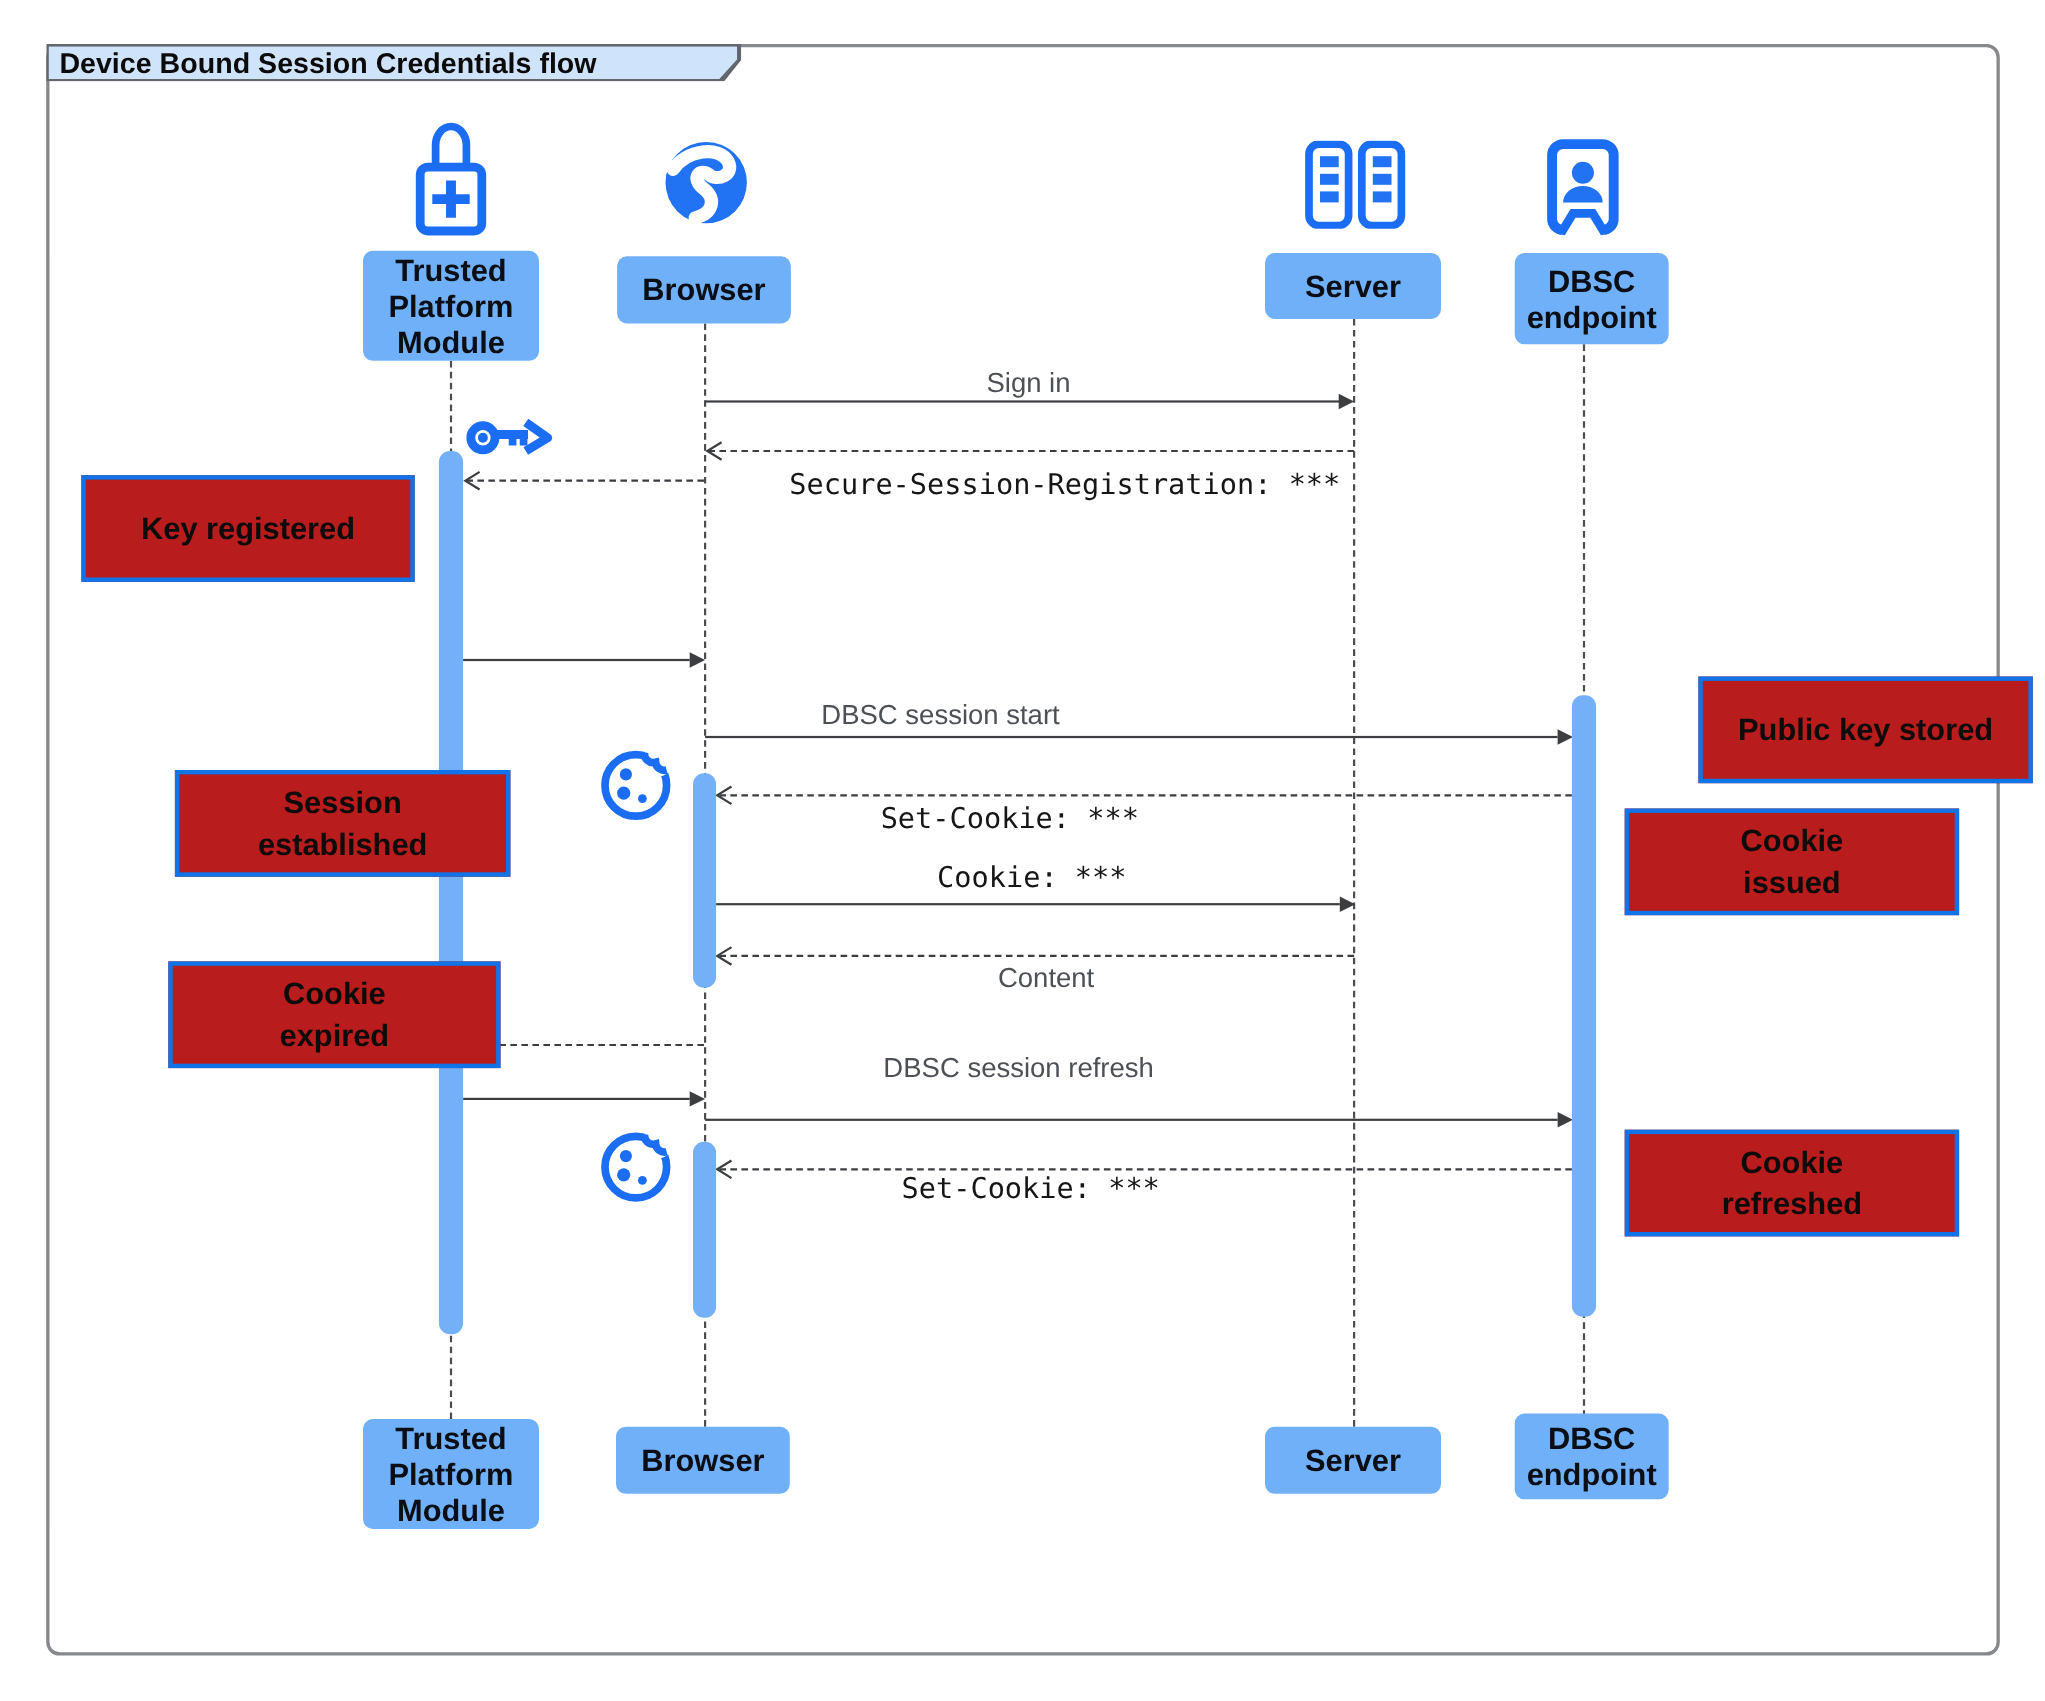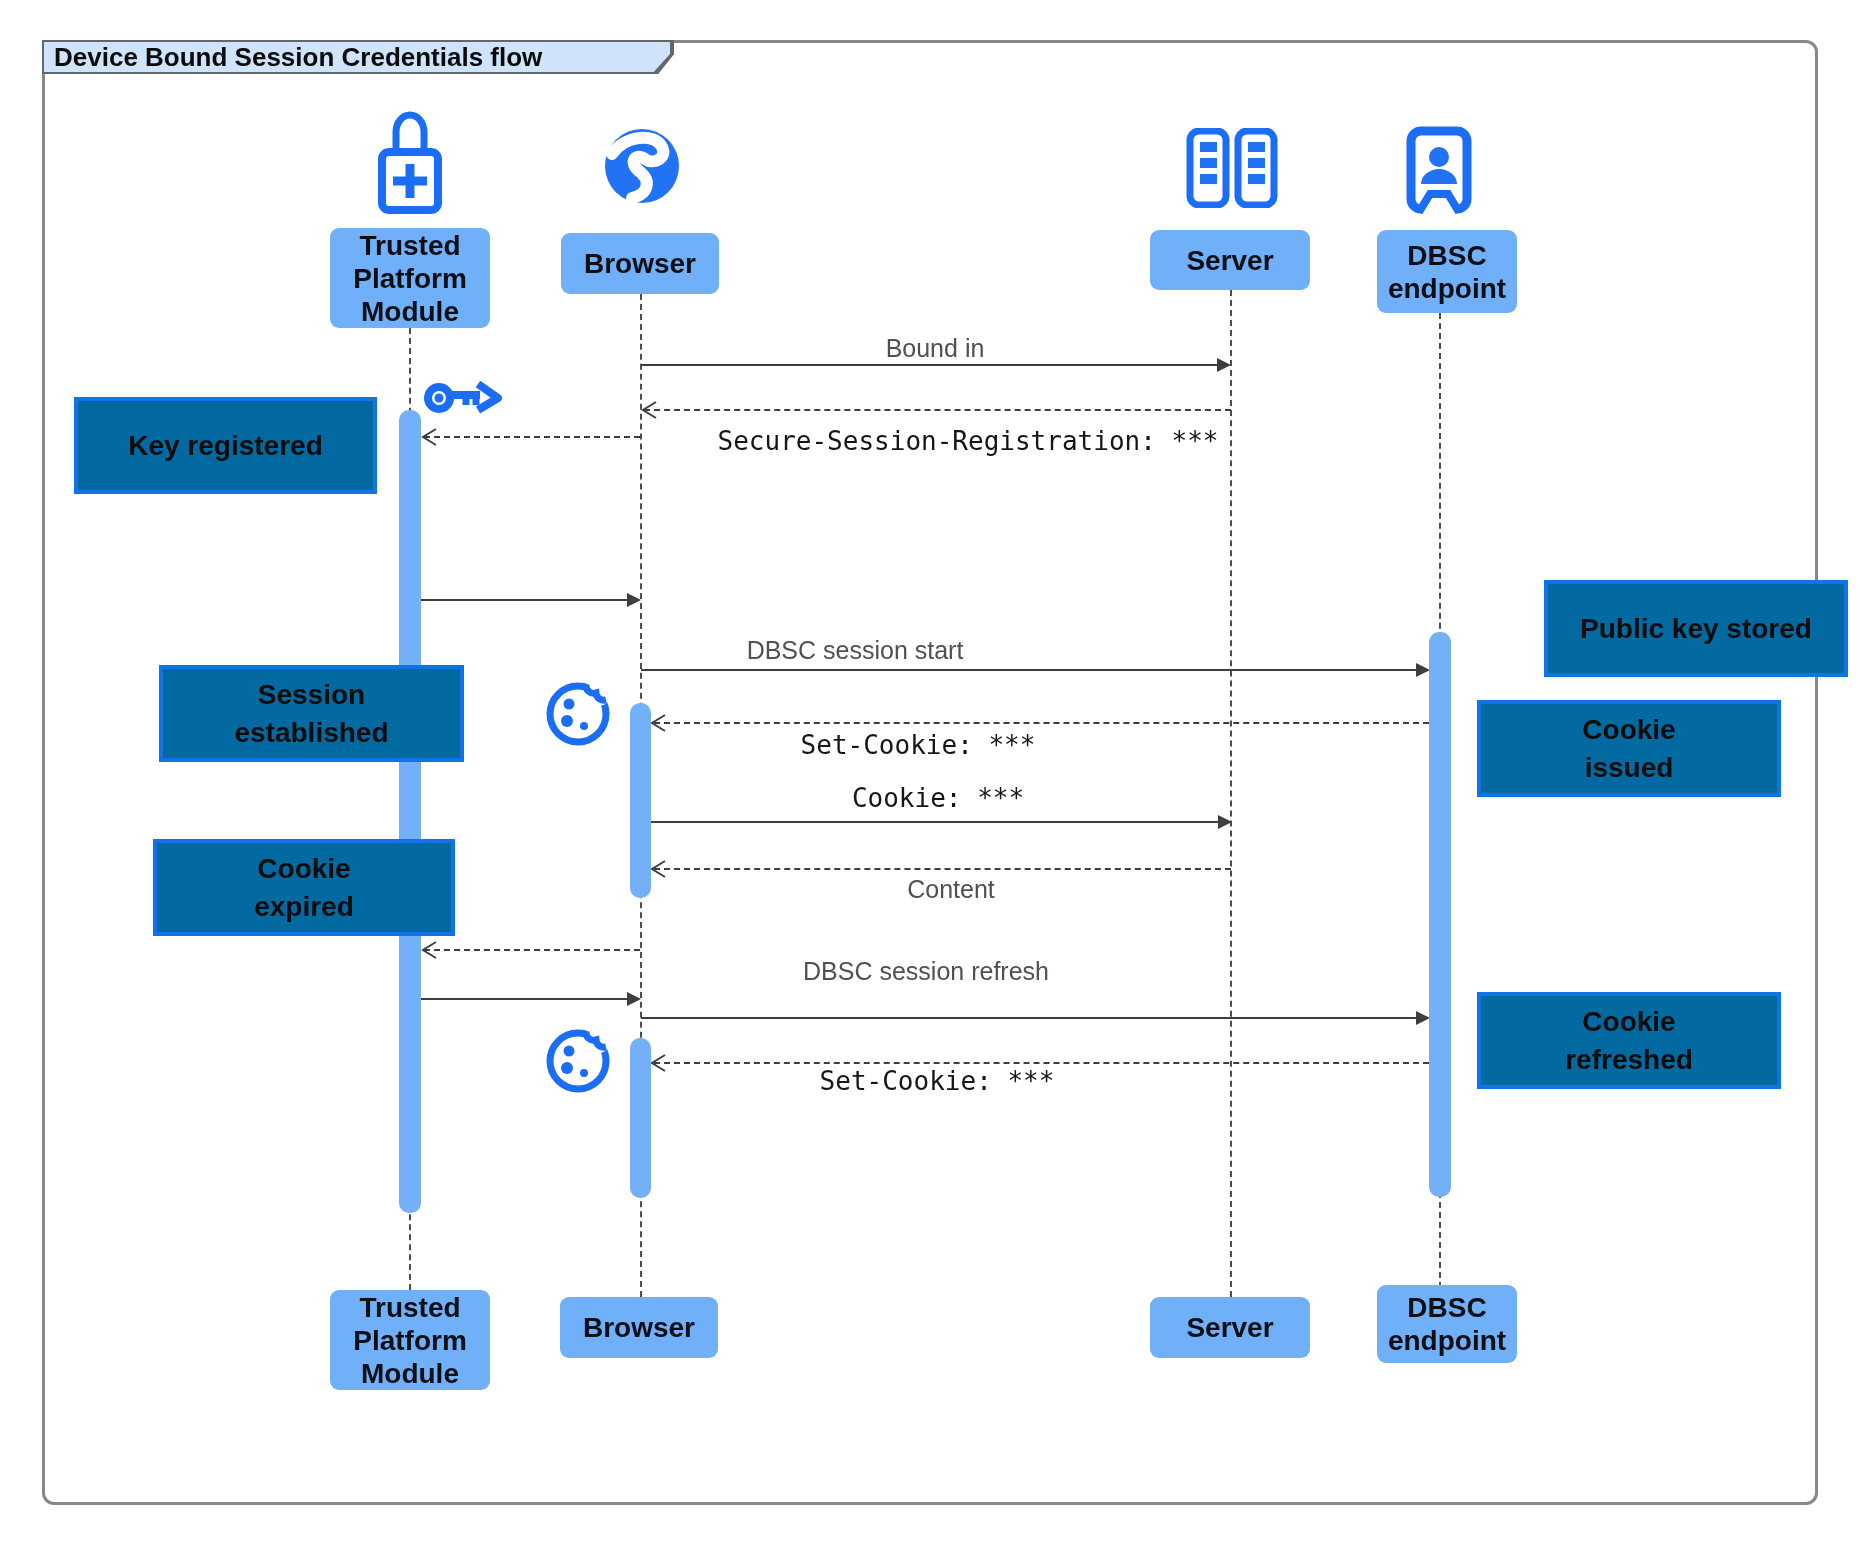--- a/index.html
+++ b/index.html
@@ -6,21 +6,21 @@
   body{font-family:"Liberation Sans", sans-serif;}
   .canvas{position:relative;width:1859px;height:1546px;background:#ffffff;overflow:hidden;border-radius:20px;}
   .frame{position:absolute;left:42px;top:40px;width:1770px;height:1459px;border:3px solid #85888c;border-radius:12px;background:#ffffff;}
   .title-tab-outer{position:absolute;left:42px;top:40px;width:632px;height:34px;background:#62676d;clip-path:polygon(0 0,100% 0,100% 42%,97.5% 100%,0 100%);}
   .title-tab-inner{position:absolute;left:2px;top:2px;width:626px;height:30px;background:#cfe3fb;clip-path:polygon(0 0,100% 0,100% 40%,97.4% 100%,0 100%);display:flex;align-items:center;}
   .title-text{font-size:26px;font-weight:bold;color:#0b0b0b;padding-left:10px;white-space:nowrap;}
   .lifeline{position:absolute;width:0;border-left:2px dashed #4b4d50;z-index:1;}
   .pbox{position:absolute;background:#6fb0f8;border-radius:9px;display:flex;align-items:center;justify-content:center;text-align:center;font-weight:bold;color:#0b0e14;font-size:28px;line-height:33px;z-index:5;}
   .preline{white-space:pre-line;}
   .bar{position:absolute;background:#74b0f7;border-radius:10px;z-index:3;}
-  .note{position:absolute;background:#0369a1;border:4px solid #1173e8;display:flex;align-items:center;justify-content:center;text-align:center;font-weight:bold;color:#0c0c0c;font-size:28px;line-height:38px;z-index:6;box-sizing:border-box;}
+  .note{position:absolute;background:#b91c1c;border:4px solid #1173e8;display:flex;align-items:center;justify-content:center;text-align:center;font-weight:bold;color:#0c0c0c;font-size:28px;line-height:38px;z-index:6;box-sizing:border-box;margin-top:35px;}
   .mline-solid{position:absolute;height:0;border-top:2px solid #3c3e41;z-index:2;}
   .mline-dashed{position:absolute;height:0;border-top:2px dashed #3c3e41;z-index:2;}
   .head-right{position:absolute;width:0;height:0;border-top:7px solid transparent;border-bottom:7px solid transparent;border-left:14px solid #3c3e41;z-index:2;}
   .chev{position:absolute;z-index:2;}
   .mlabel{position:absolute;text-align:center;font-size:25px;color:#4d5156;z-index:4;white-space:nowrap;}
   .mlabel-mono{position:absolute;text-align:center;font-family:"DejaVu Sans Mono","Liberation Mono",monospace;font-size:26px;color:#161616;z-index:4;white-space:nowrap;}
   .icon{position:absolute;z-index:4;}
 </style>
 </head>
 <body>
@@ -82,21 +82,21 @@
 endpoint</div>
 
   <div class="pbox preline" style="left:330px;top:1290px;width:160px;height:100px;">Trusted
 Platform
 Module</div>
   <div class="pbox" style="left:560px;top:1297px;width:158px;height:61px;">Browser</div>
   <div class="pbox" style="left:1150px;top:1297px;width:160px;height:61px;">Server</div>
   <div class="pbox preline" style="left:1377px;top:1285px;width:140px;height:78px;">DBSC
 endpoint</div>
 
-  <div class="mlabel" style="left:835px;top:334px;width:200px;">Bound in</div>
+  <div class="mlabel" style="left:835px;top:334px;width:200px;">Sign in</div>
   <div class="mline-solid" style="left:641px;top:364px;width:577px;"></div>
   <div class="head-right" style="left:1217px;top:358px;"></div>
 
   <div class="mline-dashed" style="left:644px;top:409px;width:587px;"></div>
   <svg class="chev" style="left:640px;top:400px;" width="18" height="20" viewBox="0 0 18 20">
       <path d="M16 2 L3 10 L16 18" fill="none" stroke="#3c3e41" stroke-width="2"></path>
     </svg>
   <div class="mlabel-mono" style="left:668px;top:413px;width:600px;margin-top:13px;">Secure-Session-Registration: ***</div>
 
   <div class="mline-dashed" style="left:424px;top:436px;width:216px;"></div>

